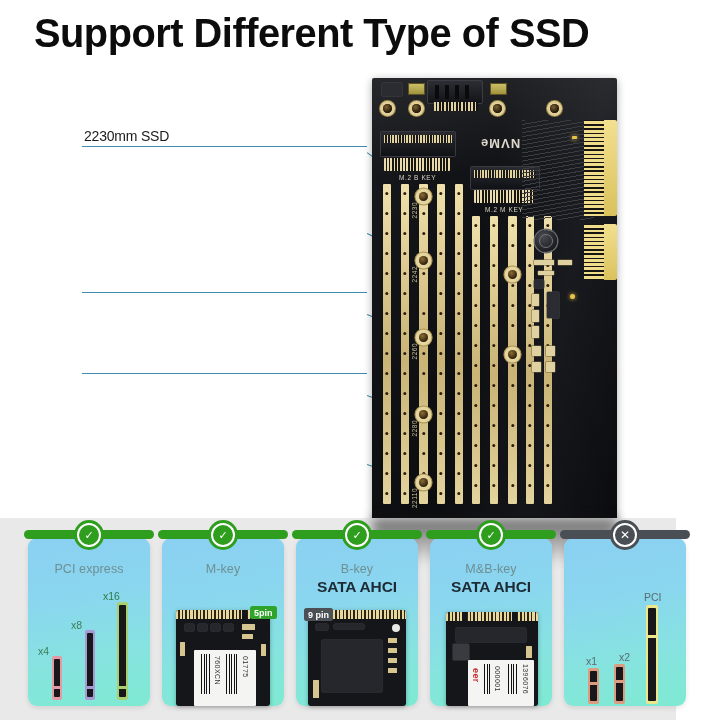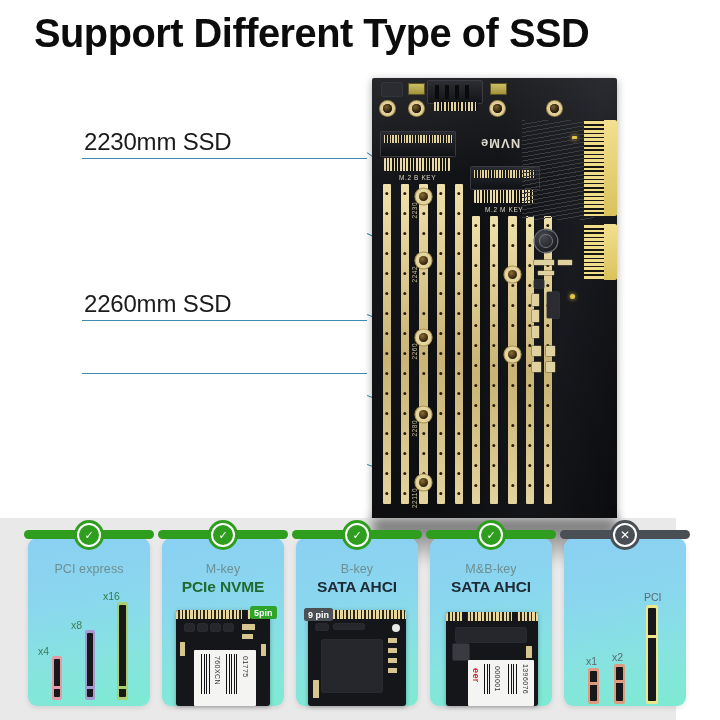--- a/index.html
+++ b/index.html
@@ -14,21 +14,21 @@
   .title{
     position:absolute;left:34px;top:8px;width:660px;
     font-size:41px;line-height:50px;font-weight:bold;color:#0c0c0c;
     letter-spacing:-0.5px;transform:scaleX(0.97);transform-origin:left center;
     white-space:nowrap;
   }
 
   
   .callout{position:absolute;}
   .callout .ctext{
-    font-size:24px;color:#1b1b1b;letter-spacing:-0.2px;white-space:nowrap;
+    font-size:14px;color:#1b1b1b;letter-spacing:-0.2px;white-space:nowrap;
     padding-left:2px;
   }
   .callout .cline{
     height:1.4px;background:#3e8cad;margin-top:2px;
   }
   .diag{position:absolute;height:1.4px;background:#3e8cad;transform-origin:left center;}
   .dot{position:absolute;width:8px;height:8px;border-radius:50%;
        background:#2e86ab;box-shadow:0 0 0 1.5px rgba(10,40,60,.35);}
 
   
@@ -164,21 +164,20 @@
     <div class="ctext">2230mm SSD</div>
     <div class="cline"></div>
   </div>
   <div class="diag" style="left:367px;top:152px;width:56px;transform:rotate(36deg);"></div>
   <div class="dot" style="left:406px;top:183px;"></div>
 
   <div class="diag" style="left:367px;top:233px;width:56px;transform:rotate(25deg);"></div>
   <div class="dot" style="left:405px;top:252px;"></div>
 
   <div class="callout" style="left:82px;top:290px;width:285px;">
-    <div class="ctext">2260mm SSD</div>
     <div class="cline"></div>
   </div>
   <div class="diag" style="left:367px;top:314px;width:56px;transform:rotate(22deg);"></div>
   <div class="dot" style="left:406px;top:330px;"></div>
 
   <div class="callout" style="left:82px;top:371px;width:285px;">
     <div class="cline"></div>
   </div>
   <div class="diag" style="left:367px;top:395px;width:56px;transform:rotate(20deg);"></div>
   <div class="dot" style="left:406px;top:410px;"></div>
@@ -465,21 +464,20 @@
       <div class="gap" style="top:84px;background:#a9cf73;"></div>
     </div>
   </div>
 
   <div class="card" style="left:162px;">
     <div class="topbar"></div>
     <div class="badge">
       <div class="ring chk">✓</div>
     </div>
     <div class="sub">M-key</div>
-    <div class="main">PCIe NVME</div>
 
     <div class="ssd" style="left:14px;top:72px;width:94px;height:96px;">
       <div class="edge"></div>
       <div class="notch" style="left:66px;width:5px;"></div>
       <div class="chip" style="left:9px;top:14px;width:9px;height:7px;"></div>
       <div class="chip" style="left:22px;top:14px;width:9px;height:7px;"></div>
       <div class="chip" style="left:35px;top:14px;width:9px;height:7px;"></div>
       <div class="chip" style="left:48px;top:14px;width:9px;height:7px;"></div>
       <div class="chipgold" style="left:66px;top:14px;width:13px;height:6px;"></div>
       <div class="chipgold" style="left:66px;top:24px;width:11px;height:5px;"></div>
@@ -550,21 +548,21 @@
     <div class="badge no">
       <div class="ring">✕</div>
     </div>
 
     <div class="slotlbl d" style="left:22px;top:117px;">x1</div>
     <div class="slot" style="left:24px;top:130px;width:11px;height:36px;background:#dd9c7f;">
       <div class="inner"></div>
       <div class="gap" style="top:14px;background:#dd9c7f;"></div>
     </div>
 
-    <div class="slotlbl d" style="left:48px;top:113px;">x2</div>
+    <div class="slotlbl d" style="left:55px;top:113px;">x2</div>
     <div class="slot" style="left:50px;top:126px;width:11px;height:40px;background:#dd9c7f;">
       <div class="inner"></div>
       <div class="gap" style="top:16px;background:#dd9c7f;"></div>
     </div>
 
     <div class="slotlbl d" style="left:80px;top:53px;">PCI</div>
     <div class="slot" style="left:82px;top:67px;width:12px;height:99px;background:#ece68d;">
       <div class="inner"></div>
       <div class="gap" style="top:30px;background:#ece68d;"></div>
     </div>

